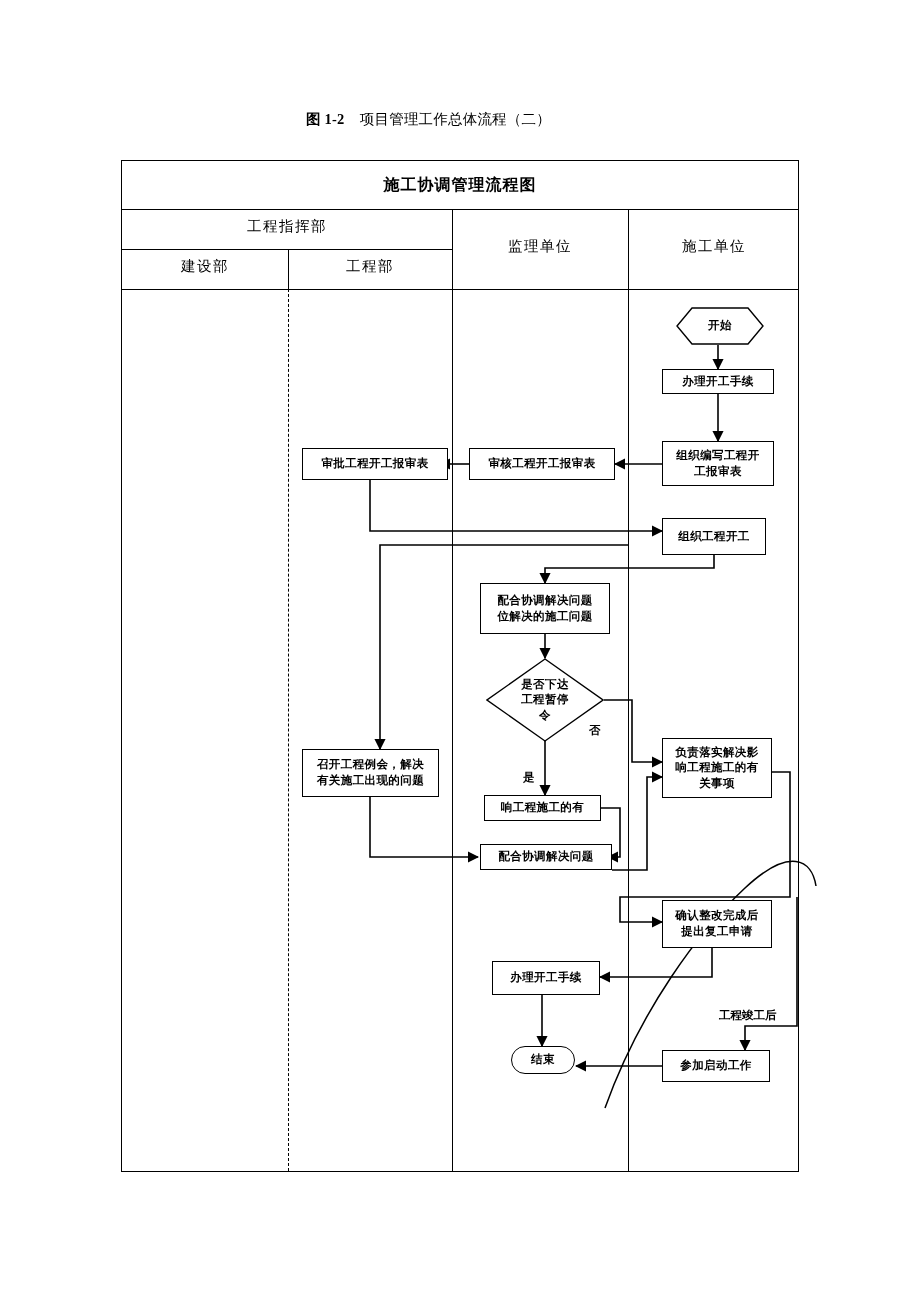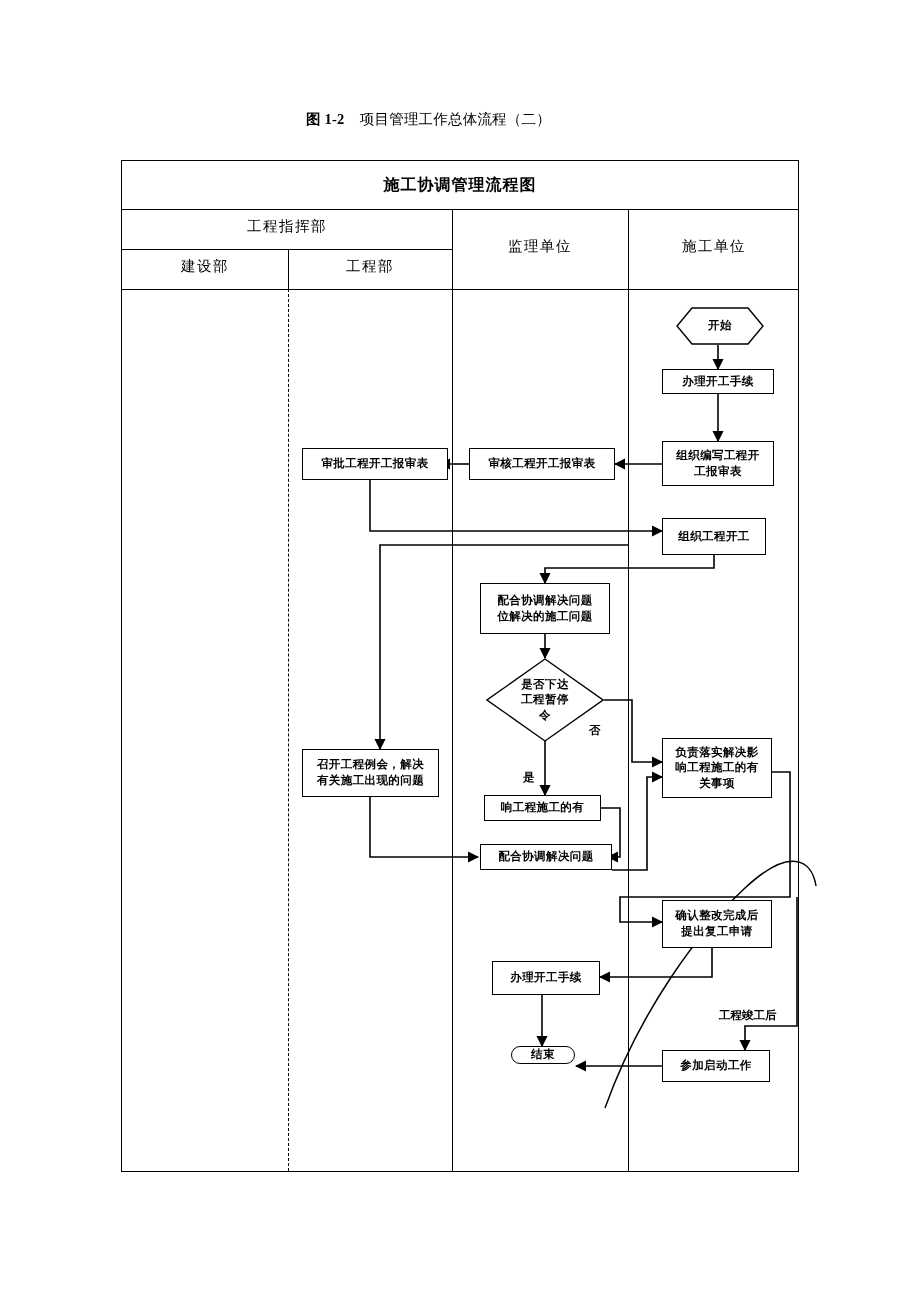--- a/index.html
+++ b/index.html
@@ -269,15 +269,15 @@
 <div class="node" style="left:492px;top:961px;width:108px;height:34px;">
   <span>办理开工手续</span>
 </div>
 
 <div class="edge-label" style="left:718px;top:1008px;">工程竣工后</div>
 
 <div class="node" style="left:662px;top:1050px;width:108px;height:32px;">
   <span>参加启动工作</span>
 </div>
 
-<div class="node terminator" style="left:511px;top:1046px;width:64px;height:18px;">
+<div class="node terminator" style="left:511px;top:1046px;width:64px;height:28px;">
   <span>结束</span>
 </div>
 
 </body></html>

